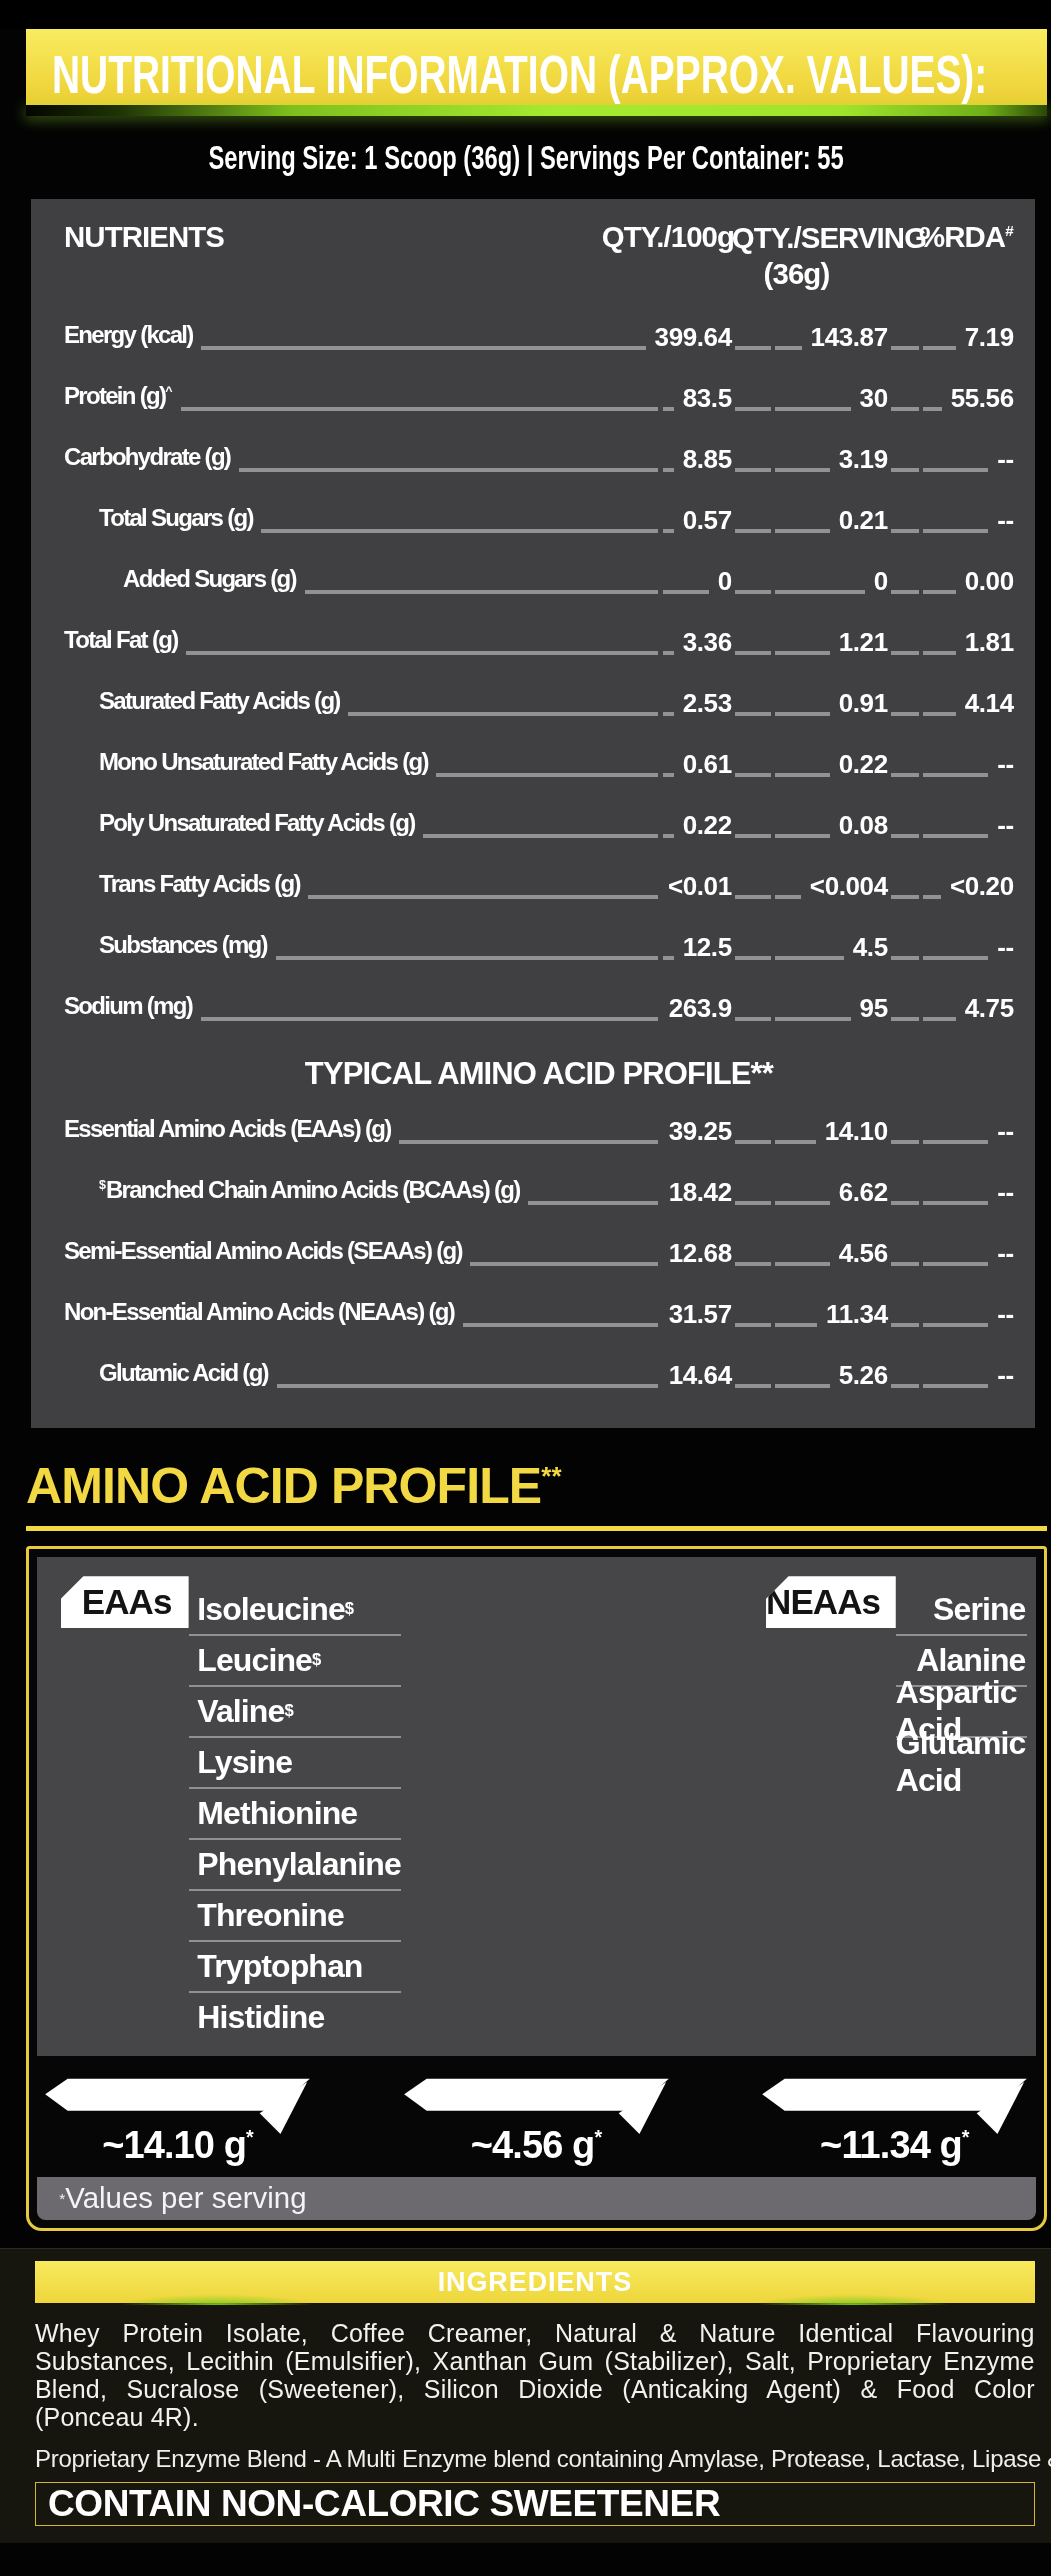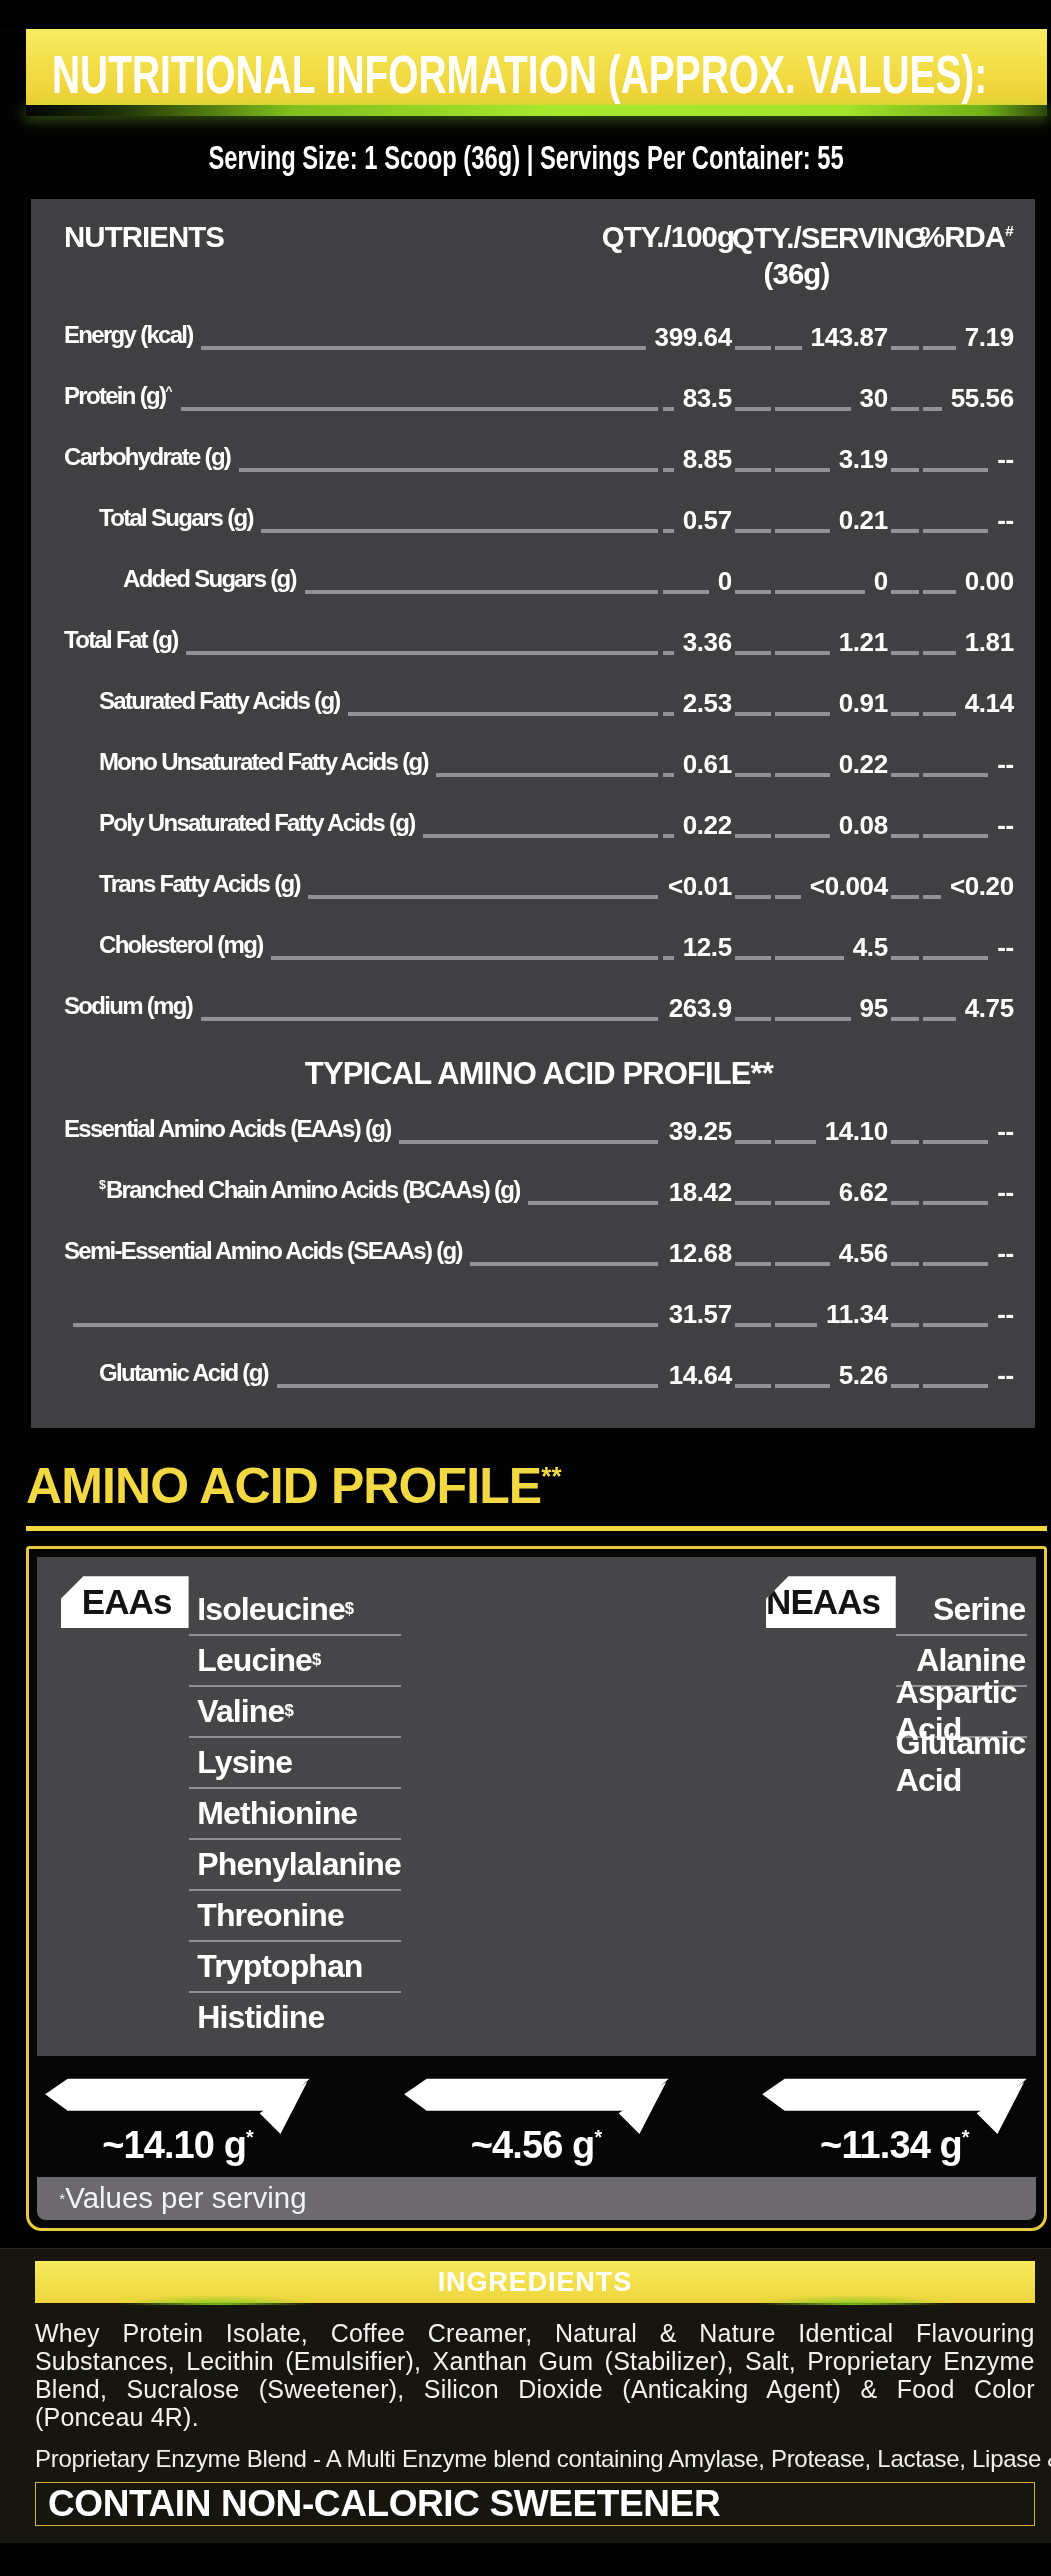--- a/index.html
+++ b/index.html
@@ -250,21 +250,21 @@
     <span class="vc v2">
             <span class="num">&lt;0.004</span>
           </span>
     <span class="g3"></span>
     <span class="vc v3">
             <span class="num">&lt;0.20</span>
           </span>
   </div>
 
   <div class="trow ind1">
-    <span class="lbl"><sup class="presup"></sup><span class="txt">Cholesterol (mg)</span><sup class="postsup"></sup></span>
+    <span class="lbl"><sup class="presup"></sup><span class="txt">Substances (mg)</span><sup class="postsup"></sup></span>
     <span class="lead"></span>
     <span class="vc v1">
             <span class="num">12.5</span>
           </span>
     <span class="g2"></span>
     <span class="vc v2">
             <span class="num">4.5</span>
           </span>
     <span class="g3"></span>
     <span class="vc v3">
@@ -334,20 +334,21 @@
     <span class="vc v2">
             <span class="num">4.56</span>
           </span>
     <span class="g3"></span>
     <span class="vc v3">
             <span class="num">--</span>
           </span>
   </div>
 
   <div class="trow ind0">
+    <span class="lbl"><sup class="presup"></sup><span class="txt">Non-Essential Amino Acids (NEAAs) (g)</span><sup class="postsup"></sup></span>
     <span class="lead"></span>
     <span class="vc v1">
             <span class="num">31.57</span>
           </span>
     <span class="g2"></span>
     <span class="vc v2">
             <span class="num">11.34</span>
           </span>
     <span class="g3"></span>
     <span class="vc v3">

